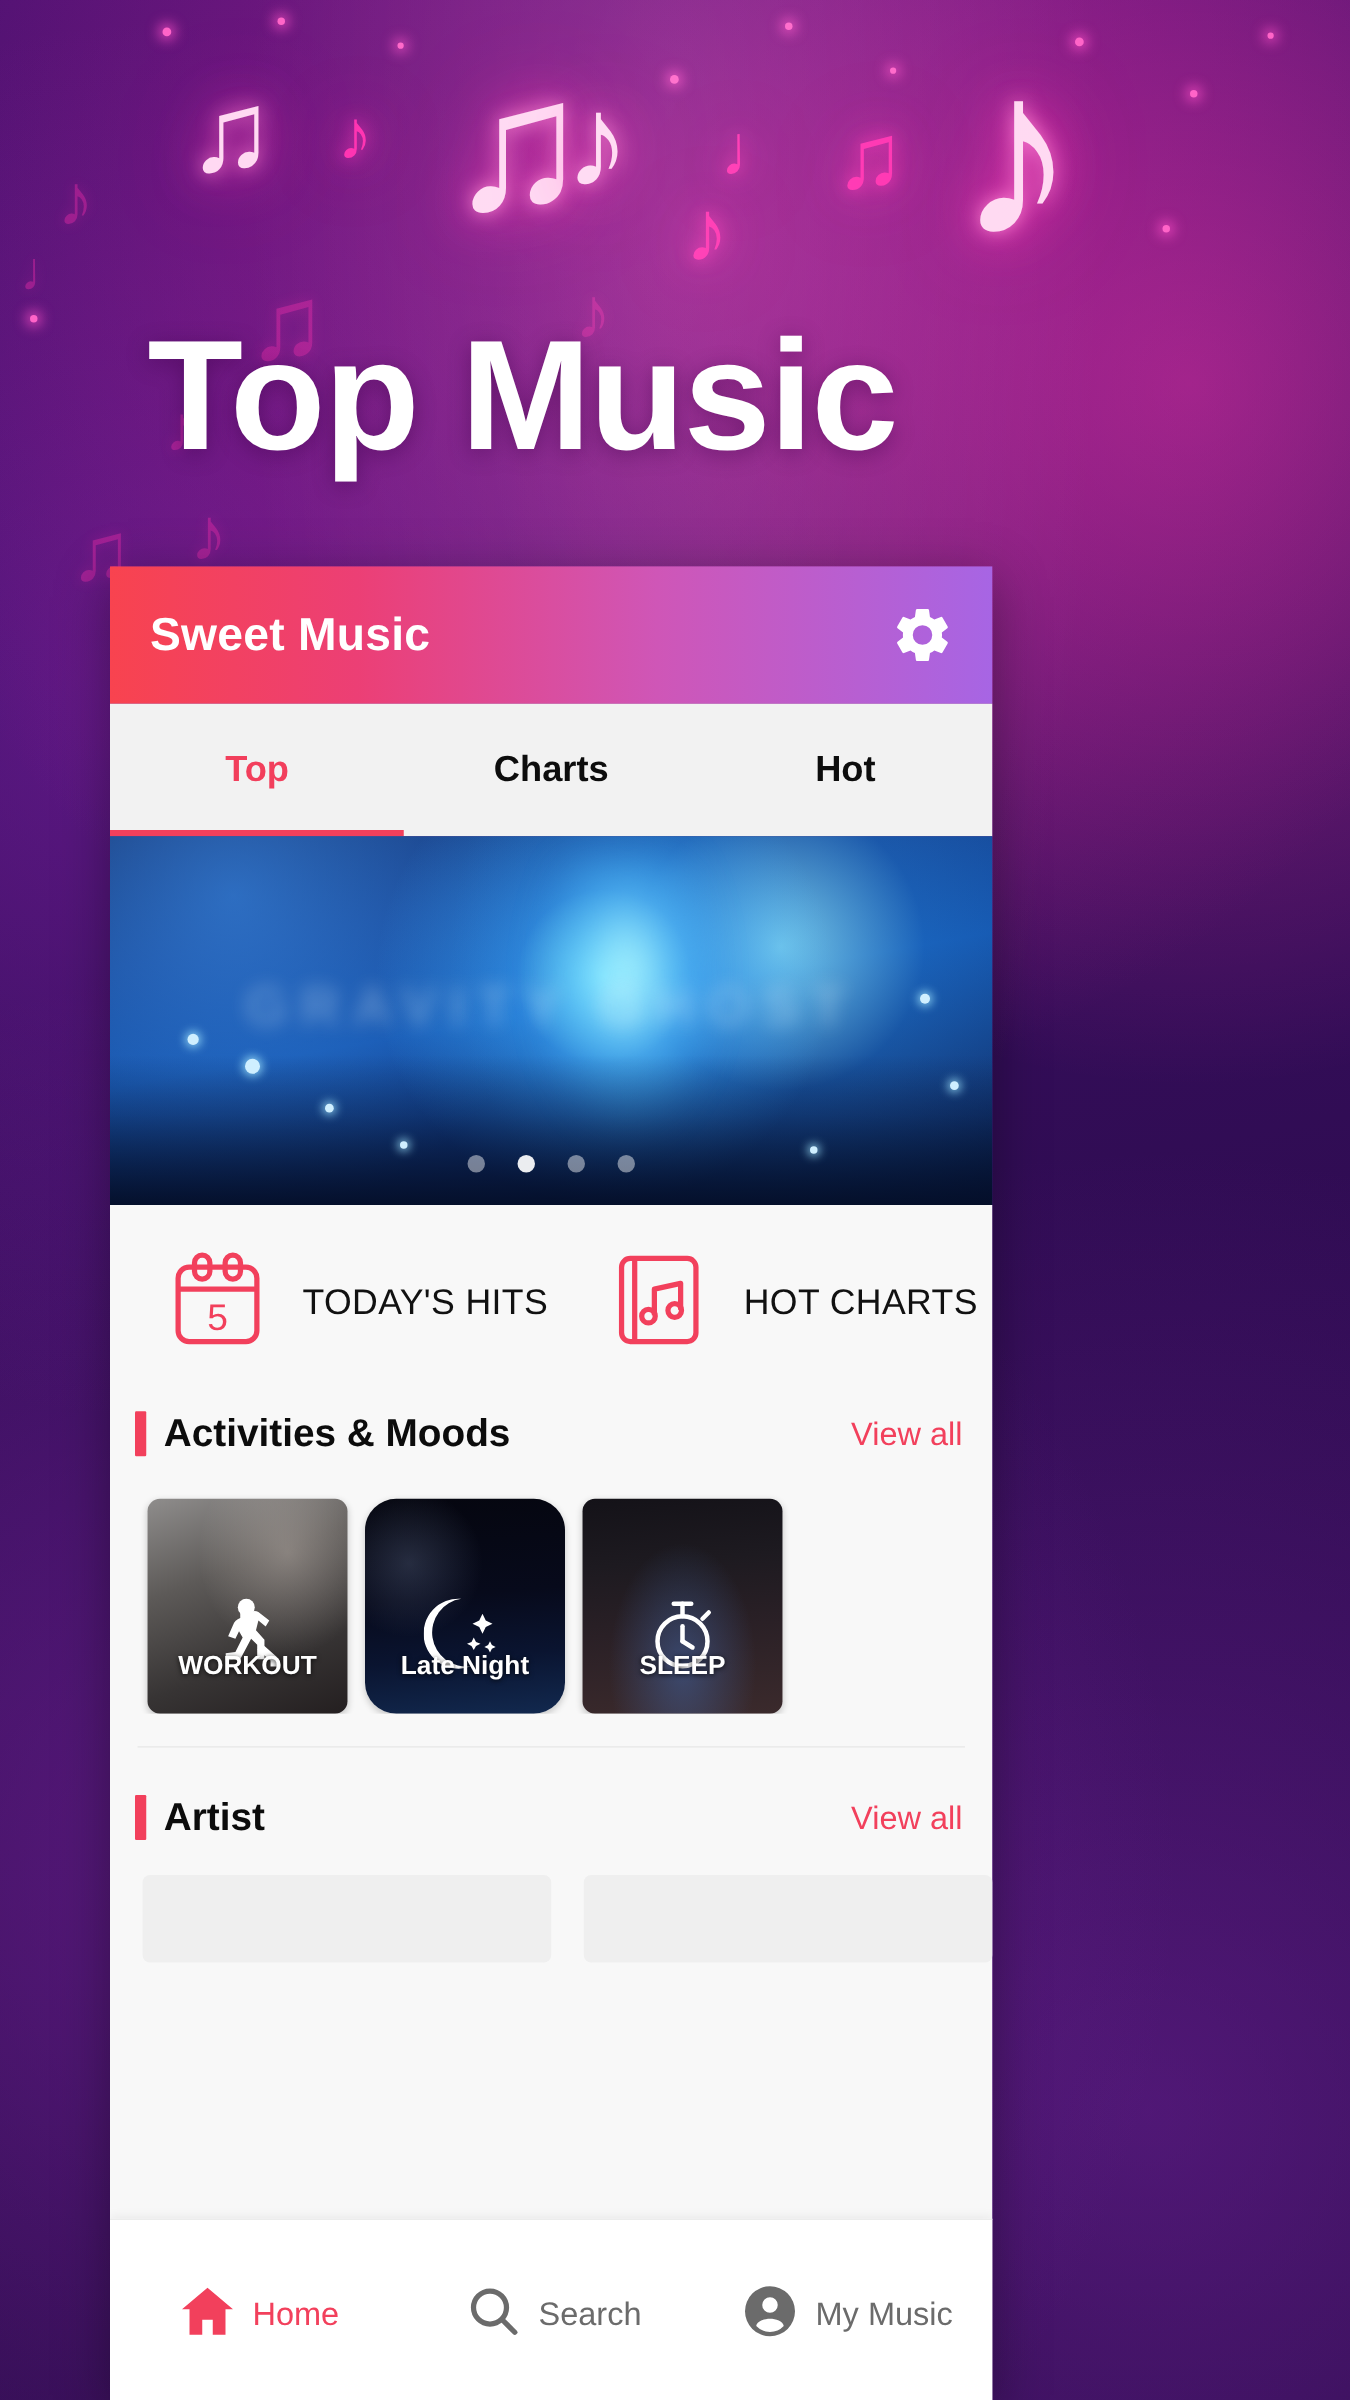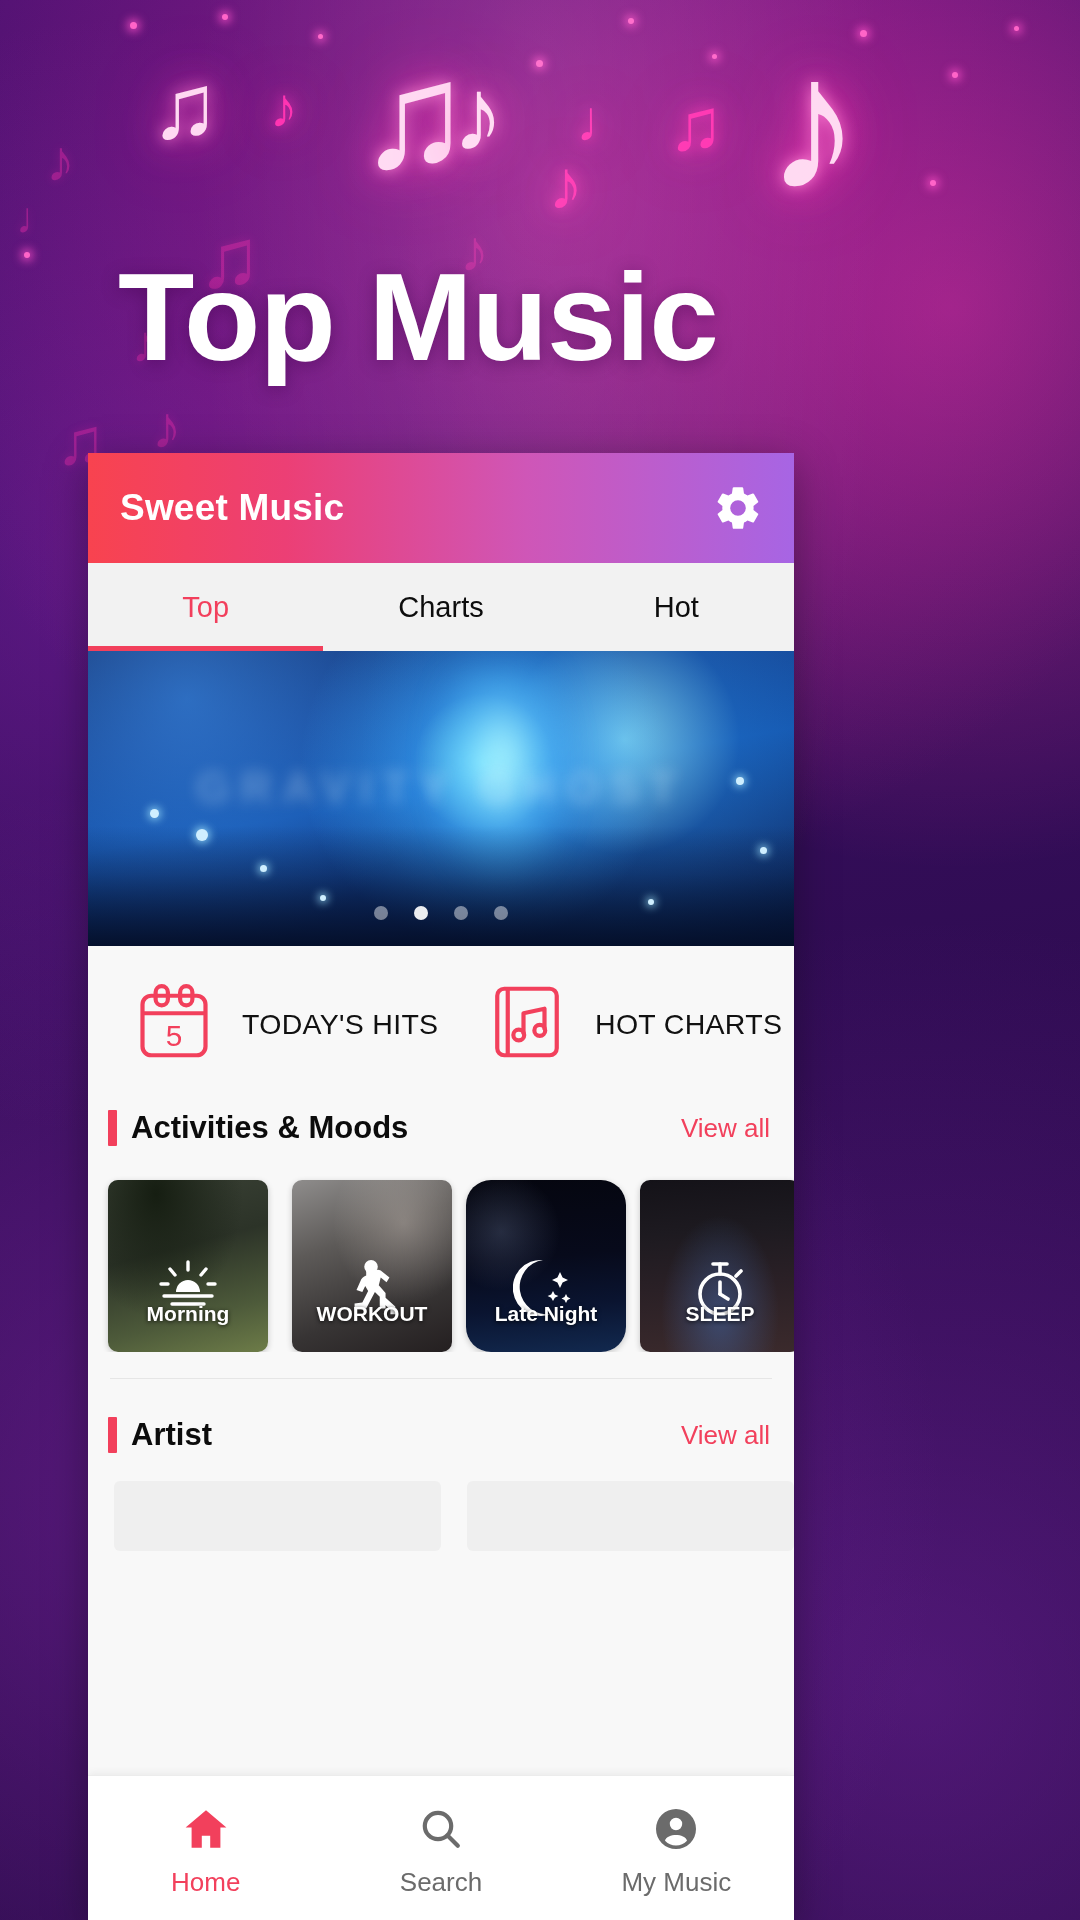--- a/index.html
+++ b/index.html
@@ -55,22 +55,22 @@
     height:110px; width:100%;
     background:linear-gradient(90deg,#f8434f 0%,#ec3f75 28%,#cf56b7 62%,#a765e4 100%);
     display:flex; align-items:center; justify-content:space-between;
     padding:0 28px 0 32px; position:relative;
   }
   #app-title{ color:#fff; font-size:37px; font-weight:bold; letter-spacing:.2px; }
   #gear-btn{ width:56px; height:56px; display:flex; align-items:center; justify-content:center; }
 
   
   #tab-bar{
-    height:88px; background:#f2f2f2; display:flex;
-    position:relative; box-shadow:0 1px 0 rgba(0,0,0,.05);
+    height:106px; background:#f2f2f2; display:flex;
+    position:relative; box-shadow:0 1px 0 rgba(0,0,0,.05);font-weight:bold;
   }
   .tab{ flex:1; display:flex; align-items:center; justify-content:center;
         font-size:29px; color:#0d0d0d; }
   .tab.active{ color:#f23f5c; }
   #tab-underline{
     position:absolute; left:0; bottom:0; width:33.33%; height:5px; background:#f2405c;
   }
 
   
   #banner{
@@ -149,21 +149,21 @@
     background:radial-gradient(ellipse at 50% 78%, rgba(70,110,180,.5) 0%, rgba(0,0,0,0) 52%); }
 
   .divider{ height:1px; background:#e6e6e6; margin:26px 22px 0 22px; }
 
   
   #bottom-nav{
     position:absolute; left:0; bottom:0; width:100%; height:145px;
     background:#fff; display:flex; border-top:1px solid #ececec;
     box-shadow:0 -2px 8px rgba(0,0,0,.06); z-index:9;
   }
-  .nav-item{ flex:1; display:flex; flex-direction:column; align-items:center;
+  .nav-item{ flex:1; display:flex; flex-direction:row; align-items:center;
              justify-content:center; gap:10px; padding-top:6px; }
   .nav-label{ font-size:26px; color:#6b6b6b; }
   .nav-item.active .nav-label{ color:#f2405c; }
 
   
   #artist-rail{ display:flex; gap:26px; padding:16px 0 0 26px; }
   .artist-chip{ width:330px; height:70px; background:#efefef; border-radius:6px; }
 </style>
 </head>
 <body>
@@ -279,35 +279,20 @@
     <div class="section-head">
       <div class="section-title-wrap">
         <div class="accent-bar"></div>
         <div class="section-title">Activities &amp; Moods</div>
       </div>
       <div class="view-all">View all</div>
     </div>
 
     <div id="mood-row">
 
-      <div class="mood" id="mood-morning">
-        <div class="micon">
-          <svg width="64" height="52" viewBox="0 0 64 52" fill="none" stroke="#ffffff" stroke-width="3.4" stroke-linecap="round">
-            <path d="M20 34a12 12 0 0 1 24 0" fill="#ffffff" stroke="none"></path>
-            <line x1="32" y1="4" x2="32" y2="12"></line>
-            <line x1="14" y1="11" x2="19" y2="17"></line>
-            <line x1="50" y1="11" x2="45" y2="17"></line>
-            <line x1="5" y1="26" x2="12" y2="26"></line>
-            <line x1="59" y1="26" x2="52" y2="26"></line>
-            <line x1="8" y1="38" x2="56" y2="38"></line>
-            <line x1="16" y1="46" x2="48" y2="46"></line>
-          </svg>
-        </div>
-        <div class="mlabel">Morning</div>
-      </div>
 
       <div class="mood" id="mood-workout">
         <div class="micon">
           <svg width="62" height="62" viewBox="0 0 64 64" fill="#ffffff">
             <circle cx="31" cy="9" r="7"></circle>
             <path d="M26 18c-3 1-5 3-6 6l-4 9 6 2 3-6 3 5-6 12-8 1v6l12-1 9-17 5 5v12h6V36l-7-8 2-8 6 5 3-5-9-7c-2-1-4-1-6 0l-2 1-4-1-3 0z"></path>
             <path d="M40 44l11 9v5h6l-1-8-10-9z"></path>
           </svg>
         </div>
         <div class="mlabel">WORKOUT</div>

